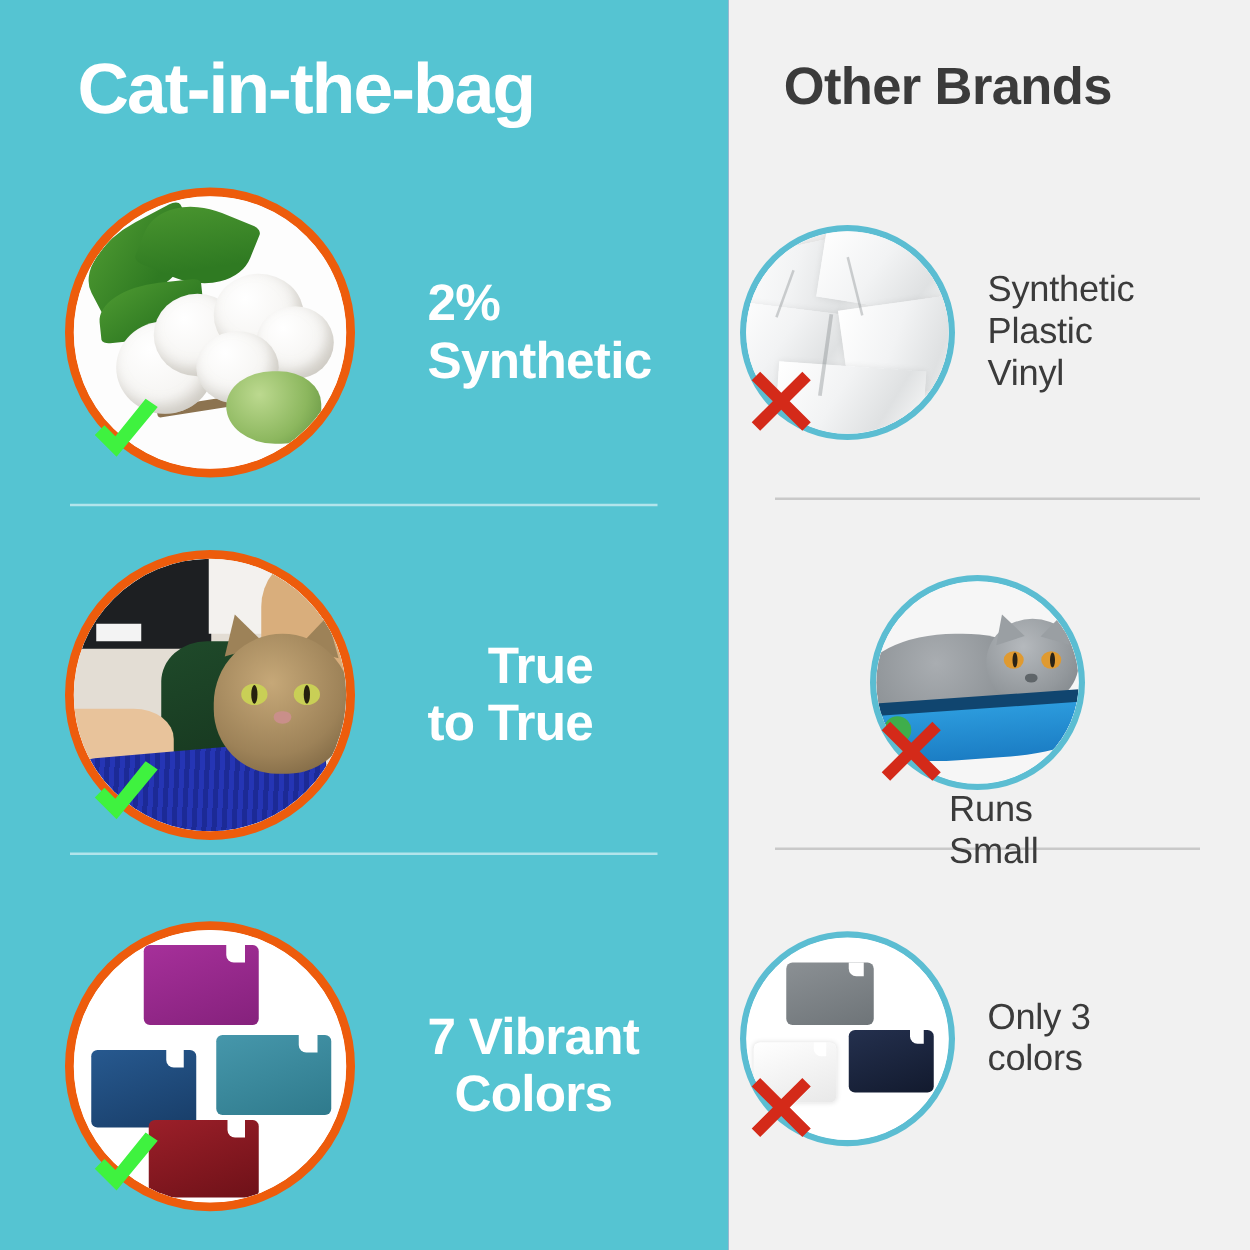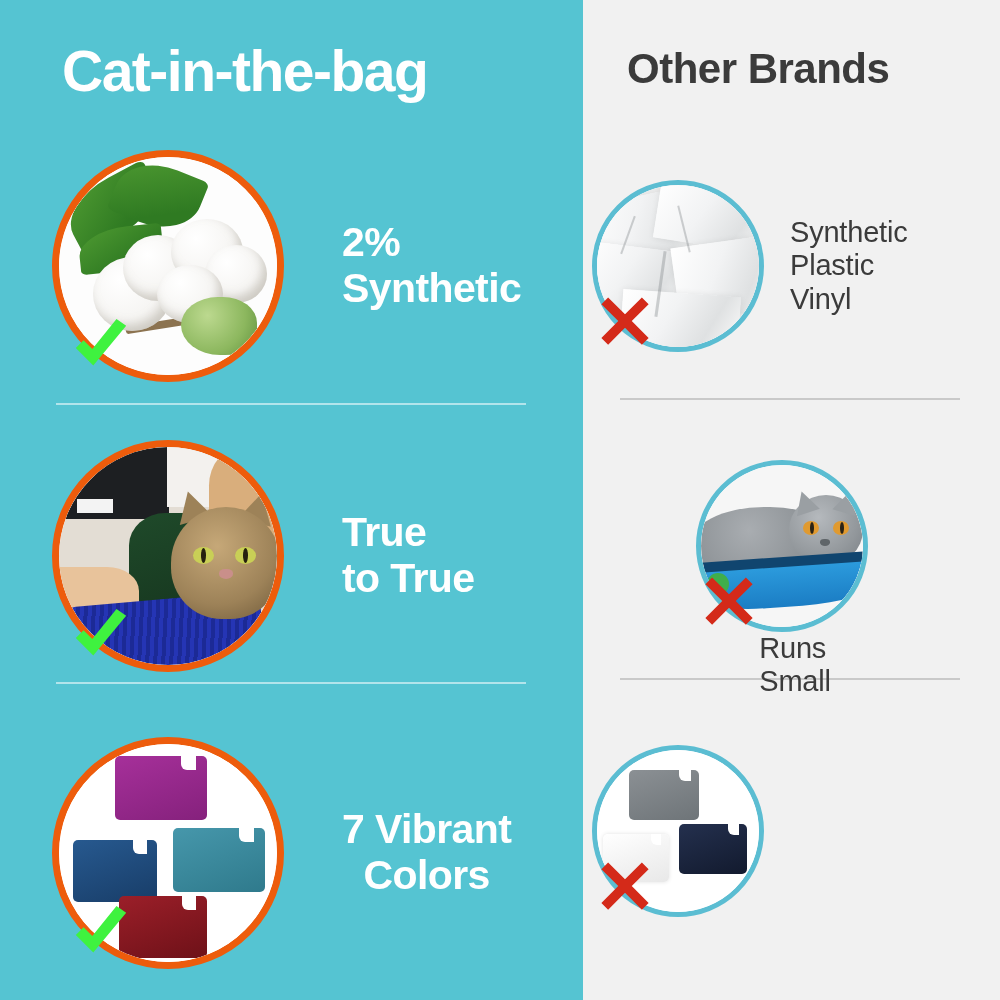--- a/index.html
+++ b/index.html
@@ -61,21 +61,21 @@
   
   .row {
     position: absolute;
     display: flex;
     align-items: center;
   }
   .row-left  { left: 52px;  width: 500px; }
   .row-right { left: 592px; width: 380px; }
 
   .row-left.r1  { top: 150px; height: 232px; }
-  .row-left.r2  { top: 440px; height: 232px; }
+  .row-left.r2  { top: 440px; height: 232px; text-align: right; }
   .row-left.r3  { top: 737px; height: 232px; text-align: center; }
   .row-right.r1 { top: 180px; height: 172px; }
   .row-right.r2 { top: 460px; height: 172px; flex-direction: column; }
   .row-right.r3 { top: 745px; height: 172px; }
 
   
   .circle-wrap {
     position: relative;
     flex: 0 0 auto;
   }
@@ -435,15 +435,19 @@
           <div class="bag" style="left:6px;  top:84px;  width:66px; height:48px; background:linear-gradient(160deg,#ffffff 0%,#e8e8e8 100%);box-shadow:0 0 4px rgba(0,0,0,0.12);"></div>
           <div class="bag" style="left:82px; top:74px;  width:68px; height:50px; background:linear-gradient(160deg,#24304e 0%,#121a2e 100%);"></div>
         </div>
       </div>
       <span class="badge badge-x-right">
         <svg viewBox="0 0 64 64" width="54" height="54" aria-hidden="true">
           <path d="M12 4 L32 24 L52 4 L60 12 L40 32 L60 52 L52 60 L32 40 L12 60 L4 52 L24 32 L4 12 Z" fill="#d42a19"></path>
         </svg>
       </span>
     </div>
+    <div class="feat-text-right">
+      <span class="ln">Only 3</span>
+      <span class="ln">colors</span>
+    </div>
   </div>
 
 </div>
 
 </body></html>

